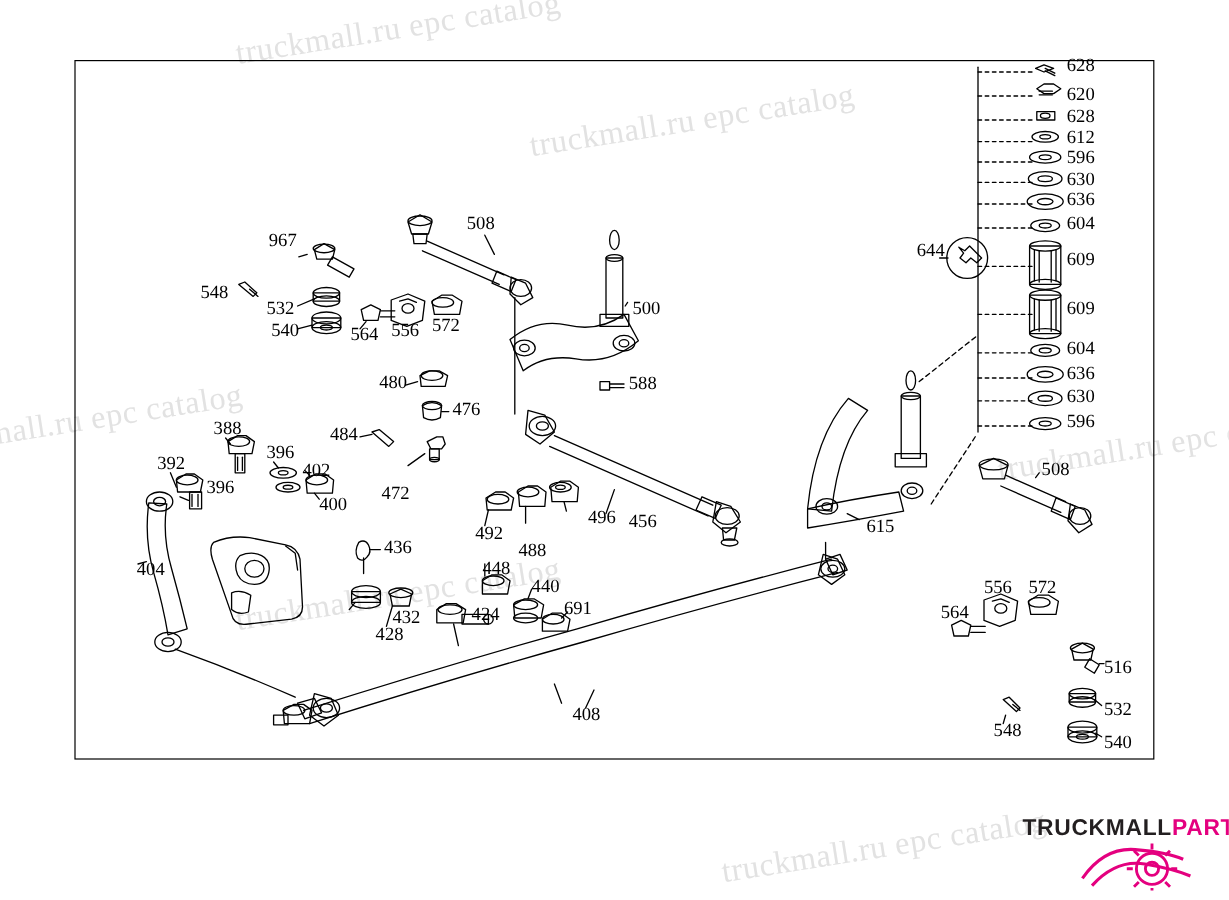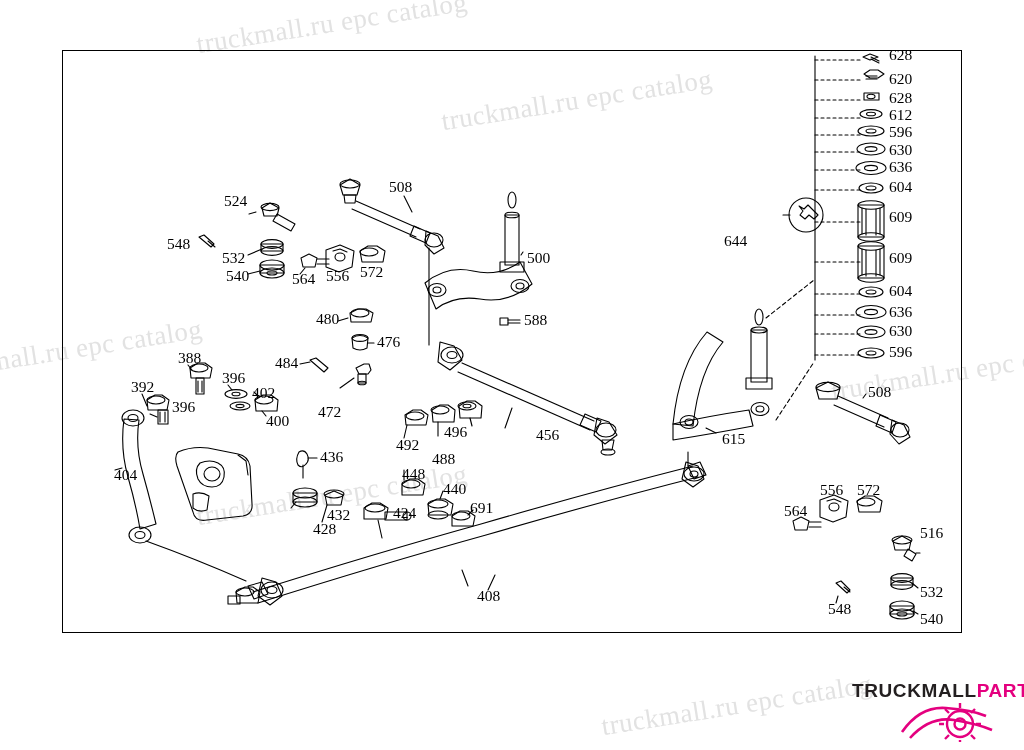--- a/index.html
+++ b/index.html
@@ -421,23 +421,23 @@
   <div class="lbl" style="left:889px; top:141px;">630</div>
   <div class="lbl" style="left:889px; top:158px;">636</div>
   <div class="lbl" style="left:889px; top:178px;">604</div>
   <div class="lbl" style="left:889px; top:208px;">609</div>
   <div class="lbl" style="left:889px; top:249px;">609</div>
   <div class="lbl" style="left:889px; top:282px;">604</div>
   <div class="lbl" style="left:889px; top:303px;">636</div>
   <div class="lbl" style="left:889px; top:322px;">630</div>
   <div class="lbl" style="left:889px; top:343px;">596</div>
 
-  <div class="lbl" style="left:724px; top:200px;margin-top:32px;">644</div>
-
-  <div class="lbl" style="left:224px; top:192px;">524</div>
+  <div class="lbl" style="left:764px; top:200px;">644</div>
+
+  <div class="lbl" style="left:224px; top:192px;">967</div>
   <div class="lbl" style="left:389px; top:178px;">508</div>
   <div class="lbl" style="left:167px; top:235px;">548</div>
   <div class="lbl" style="left:222px; top:249px;">532</div>
   <div class="lbl" style="left:226px; top:267px;">540</div>
   <div class="lbl" style="left:292px; top:270px;">564</div>
   <div class="lbl" style="left:326px; top:267px;">556</div>
   <div class="lbl" style="left:360px; top:263px;">572</div>
   <div class="lbl" style="left:527px; top:249px;">500</div>
   <div class="lbl" style="left:524px; top:311px;">588</div>
   <div class="lbl" style="left:316px; top:310px;">480</div>
@@ -445,37 +445,37 @@
   <div class="lbl" style="left:275px; top:354px;">484</div>
   <div class="lbl" style="left:178px; top:349px;">388</div>
   <div class="lbl" style="left:222px; top:369px;">396</div>
   <div class="lbl" style="left:252px; top:384px;">402</div>
   <div class="lbl" style="left:318px; top:403px;">472</div>
   <div class="lbl" style="left:131px; top:378px;">392</div>
   <div class="lbl" style="left:172px; top:398px;">396</div>
   <div class="lbl" style="left:266px; top:412px;">400</div>
   <div class="lbl" style="left:396px; top:436px;">492</div>
   <div class="lbl" style="left:432px; top:450px;">488</div>
-  <div class="lbl" style="left:444px; top:423px;text-align:right;">496</div>
-  <div class="lbl" style="left:536px; top:426px;">456</div>
+  <div class="lbl" style="left:490px; top:423px;text-align:right;">496</div>
+  <div class="lbl" style="left:524px; top:426px;">456</div>
   <div class="lbl" style="left:722px; top:430px;">615</div>
   <div class="lbl" style="left:868px; top:383px;">508</div>
   <div class="lbl" style="left:94px;  top:466px;margin-left:20px;">404</div>
   <div class="lbl" style="left:320px; top:448px;">436</div>
   <div class="lbl" style="left:402px; top:465px;">448</div>
   <div class="lbl" style="left:443px; top:480px;">440</div>
   <div class="lbl" style="left:470px; top:499px;">691</div>
   <div class="lbl" style="left:279px; top:506px;margin-left:48px;">432</div>
   <div class="lbl" style="left:313px; top:520px;">428</div>
   <div class="lbl" style="left:393px; top:504px;">424</div>
   <div class="lbl" style="left:477px; top:587px;">408</div>
   <div class="lbl" style="left:820px; top:481px;">556</div>
   <div class="lbl" style="left:857px; top:481px;">572</div>
   <div class="lbl" style="left:784px; top:502px;">564</div>
-  <div class="lbl" style="left:920px; top:524px;">516</div>
+  <div class="lbl" style="left:920px; top:548px;">516</div>
   <div class="lbl" style="left:920px; top:583px;">532</div>
   <div class="lbl" style="left:828px; top:600px;">548</div>
   <div class="lbl" style="left:920px; top:610px;">540</div>
 
   <div id="logo">
     <div class="lt"><span>TRUCKMALL</span><span class="accent">PARTS</span></div>
     <div class="gear">
       <svg width="116" height="40" viewBox="0 0 116 40" xmlns="http://www.w3.org/2000/svg">
         <g fill="none" stroke="#e4007f" stroke-width="2.6">
           <path d="M2 30 q18 -26 44 -24 q26 2 40 8"></path>

